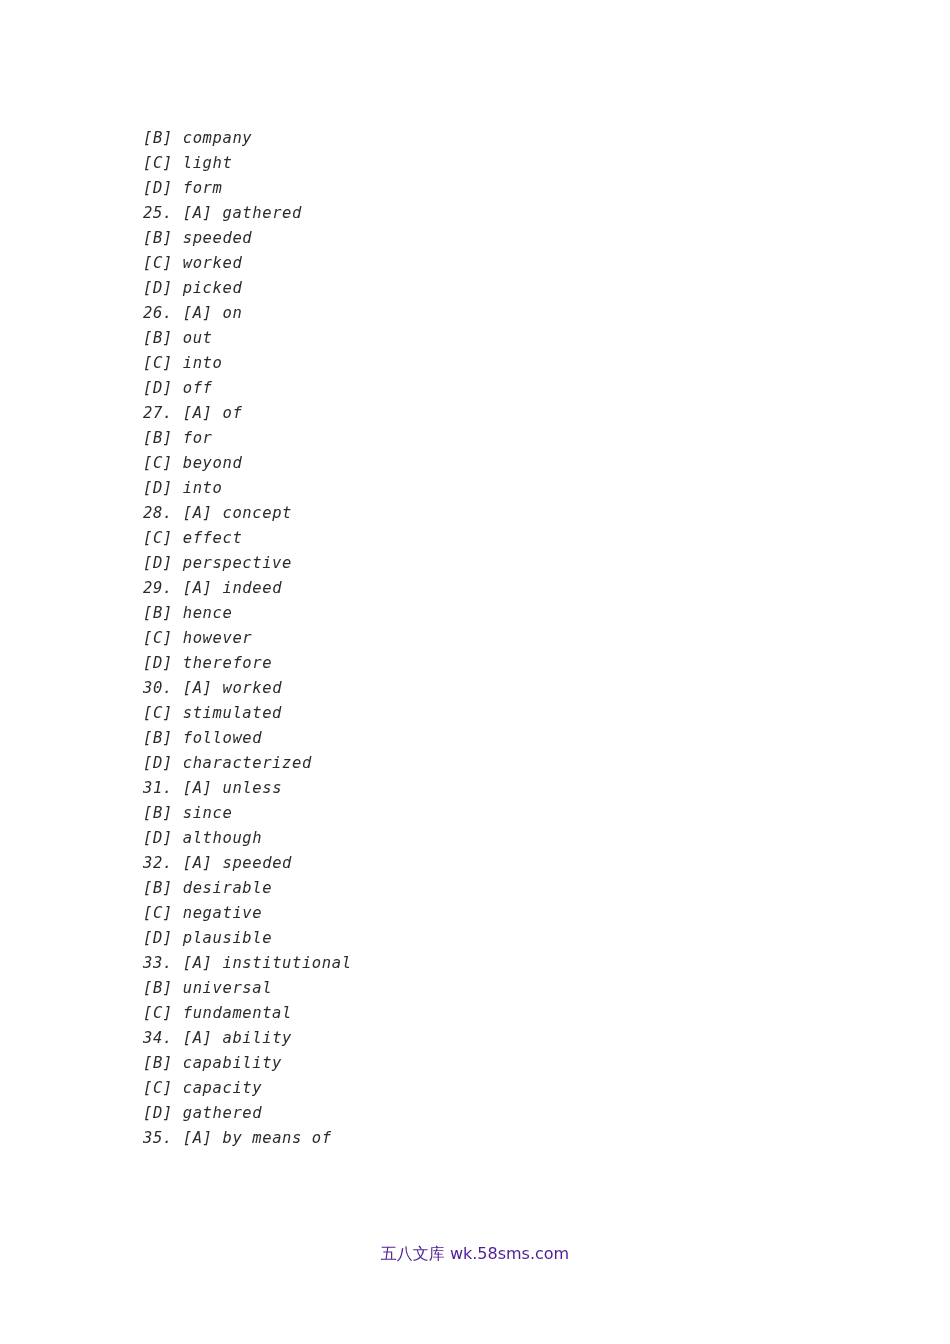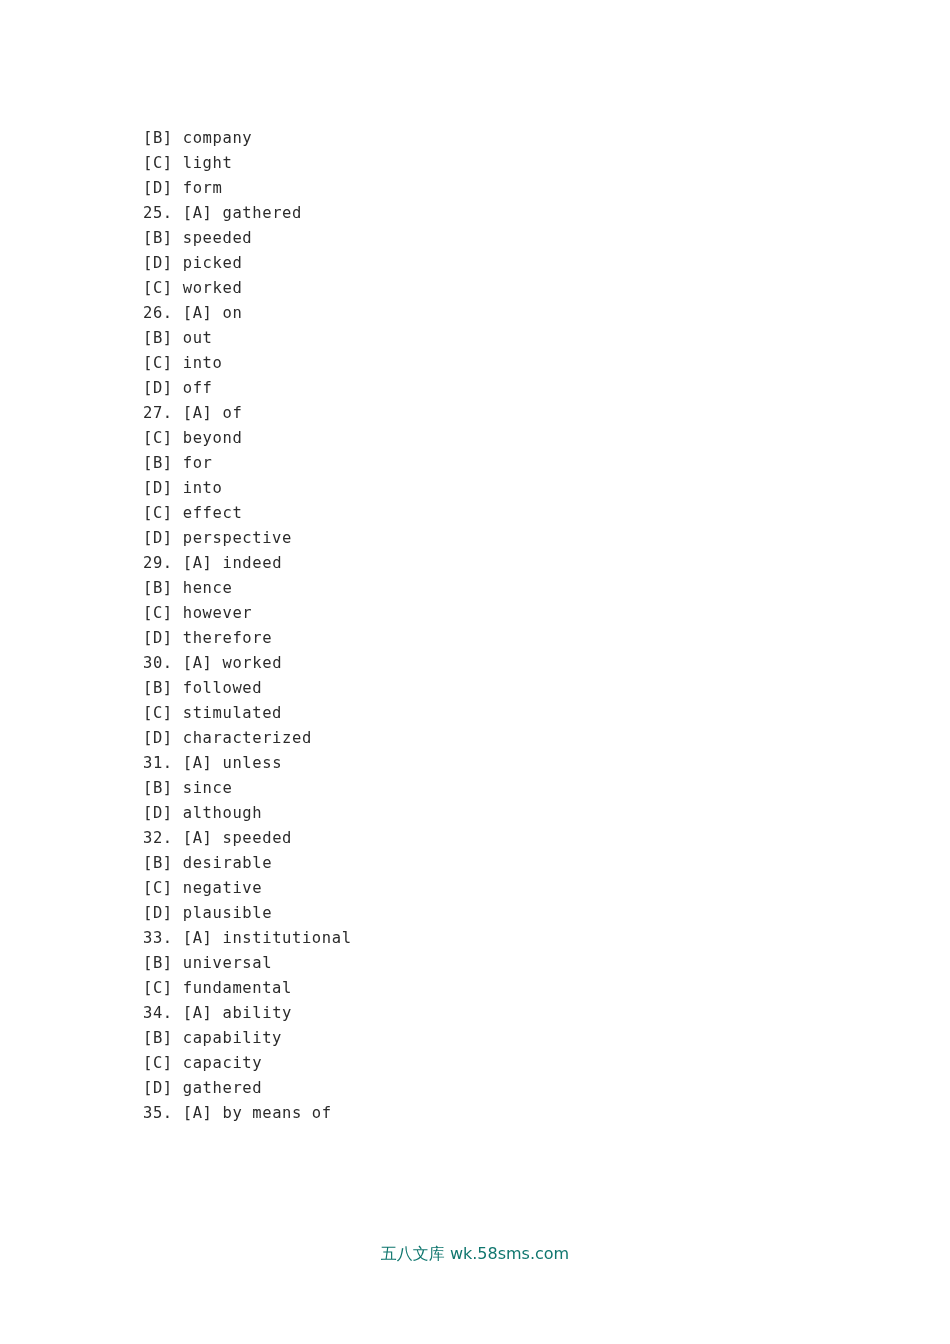--- a/index.html
+++ b/index.html
@@ -19,20 +19,21 @@
     position: absolute;
     inset: 0;
     background: #ffffff;
   }
 
   #options-list {
     position: absolute;
     left: 143px;
     top: 126px;
     width: 700px;
+    font-style: italic;
   }
 
   .opt-line {
     height: 25px;
     line-height: 25px;
     font-size: 15.5px;
     color: #2b2b2b;
     letter-spacing: 0.6px;
     white-space: pre;
     font-family: "DejaVu Sans Mono", "Liberation Mono", monospace;
@@ -51,55 +52,56 @@
   }
 
   #watermark {
     position: absolute;
     left: 0;
     top: 1243px;
     width: 950px;
     text-align: center;
     font-size: 16px;
     line-height: 22px;
-    color: #0f766e;
+    color: #4c1d95;
     font-family: "DejaVu Sans", "Liberation Sans", sans-serif;
     white-space: pre;
   }
 </style>
 </head>
 <body>
 
 <div id="page">
 
   <div id="options-list">
       <div class="opt-line"><span class="num"></span><span class="tag">[B]</span> <span class="word">company</span></div>
       <div class="opt-line"><span class="num"></span><span class="tag">[C]</span> <span class="word">light</span></div>
       <div class="opt-line"><span class="num"></span><span class="tag">[D]</span> <span class="word">form</span></div>
       <div class="opt-line"><span class="num">25.</span> <span class="tag">[A]</span> <span class="word">gathered</span></div>
       <div class="opt-line"><span class="num"></span><span class="tag">[B]</span> <span class="word">speeded</span></div>
+      <div class="opt-line"><span class="num"></span><span class="tag">[C]</span> <span class="word">worked</span></div>
       <div class="opt-line"><span class="num"></span><span class="tag">[D]</span> <span class="word">picked</span></div>
-      <div class="opt-line"><span class="num"></span><span class="tag">[C]</span> <span class="word">worked</span></div>
       <div class="opt-line"><span class="num">26.</span> <span class="tag">[A]</span> <span class="word">on</span></div>
       <div class="opt-line"><span class="num"></span><span class="tag">[B]</span> <span class="word">out</span></div>
       <div class="opt-line"><span class="num"></span><span class="tag">[C]</span> <span class="word">into</span></div>
       <div class="opt-line"><span class="num"></span><span class="tag">[D]</span> <span class="word">off</span></div>
       <div class="opt-line"><span class="num">27.</span> <span class="tag">[A]</span> <span class="word">of</span></div>
+      <div class="opt-line"><span class="num"></span><span class="tag">[B]</span> <span class="word">for</span></div>
       <div class="opt-line"><span class="num"></span><span class="tag">[C]</span> <span class="word">beyond</span></div>
-      <div class="opt-line"><span class="num"></span><span class="tag">[B]</span> <span class="word">for</span></div>
       <div class="opt-line"><span class="num"></span><span class="tag">[D]</span> <span class="word">into</span></div>
+      <div class="opt-line"><span class="num">28.</span> <span class="tag">[A]</span> <span class="word">concept</span></div>
       <div class="opt-line"><span class="num"></span><span class="tag">[C]</span> <span class="word">effect</span></div>
       <div class="opt-line"><span class="num"></span><span class="tag">[D]</span> <span class="word">perspective</span></div>
       <div class="opt-line"><span class="num">29.</span> <span class="tag">[A]</span> <span class="word">indeed</span></div>
       <div class="opt-line"><span class="num"></span><span class="tag">[B]</span> <span class="word">hence</span></div>
       <div class="opt-line"><span class="num"></span><span class="tag">[C]</span> <span class="word">however</span></div>
       <div class="opt-line"><span class="num"></span><span class="tag">[D]</span> <span class="word">therefore</span></div>
       <div class="opt-line"><span class="num">30.</span> <span class="tag">[A]</span> <span class="word">worked</span></div>
+      <div class="opt-line"><span class="num"></span><span class="tag">[C]</span> <span class="word">stimulated</span></div>
       <div class="opt-line"><span class="num"></span><span class="tag">[B]</span> <span class="word">followed</span></div>
-      <div class="opt-line"><span class="num"></span><span class="tag">[C]</span> <span class="word">stimulated</span></div>
       <div class="opt-line"><span class="num"></span><span class="tag">[D]</span> <span class="word">characterized</span></div>
       <div class="opt-line"><span class="num">31.</span> <span class="tag">[A]</span> <span class="word">unless</span></div>
       <div class="opt-line"><span class="num"></span><span class="tag">[B]</span> <span class="word">since</span></div>
       <div class="opt-line"><span class="num"></span><span class="tag">[D]</span> <span class="word">although</span></div>
       <div class="opt-line"><span class="num">32.</span> <span class="tag">[A]</span> <span class="word">speeded</span></div>
       <div class="opt-line"><span class="num"></span><span class="tag">[B]</span> <span class="word">desirable</span></div>
       <div class="opt-line"><span class="num"></span><span class="tag">[C]</span> <span class="word">negative</span></div>
       <div class="opt-line"><span class="num"></span><span class="tag">[D]</span> <span class="word">plausible</span></div>
       <div class="opt-line"><span class="num">33.</span> <span class="tag">[A]</span> <span class="word">institutional</span></div>
       <div class="opt-line"><span class="num"></span><span class="tag">[B]</span> <span class="word">universal</span></div>

